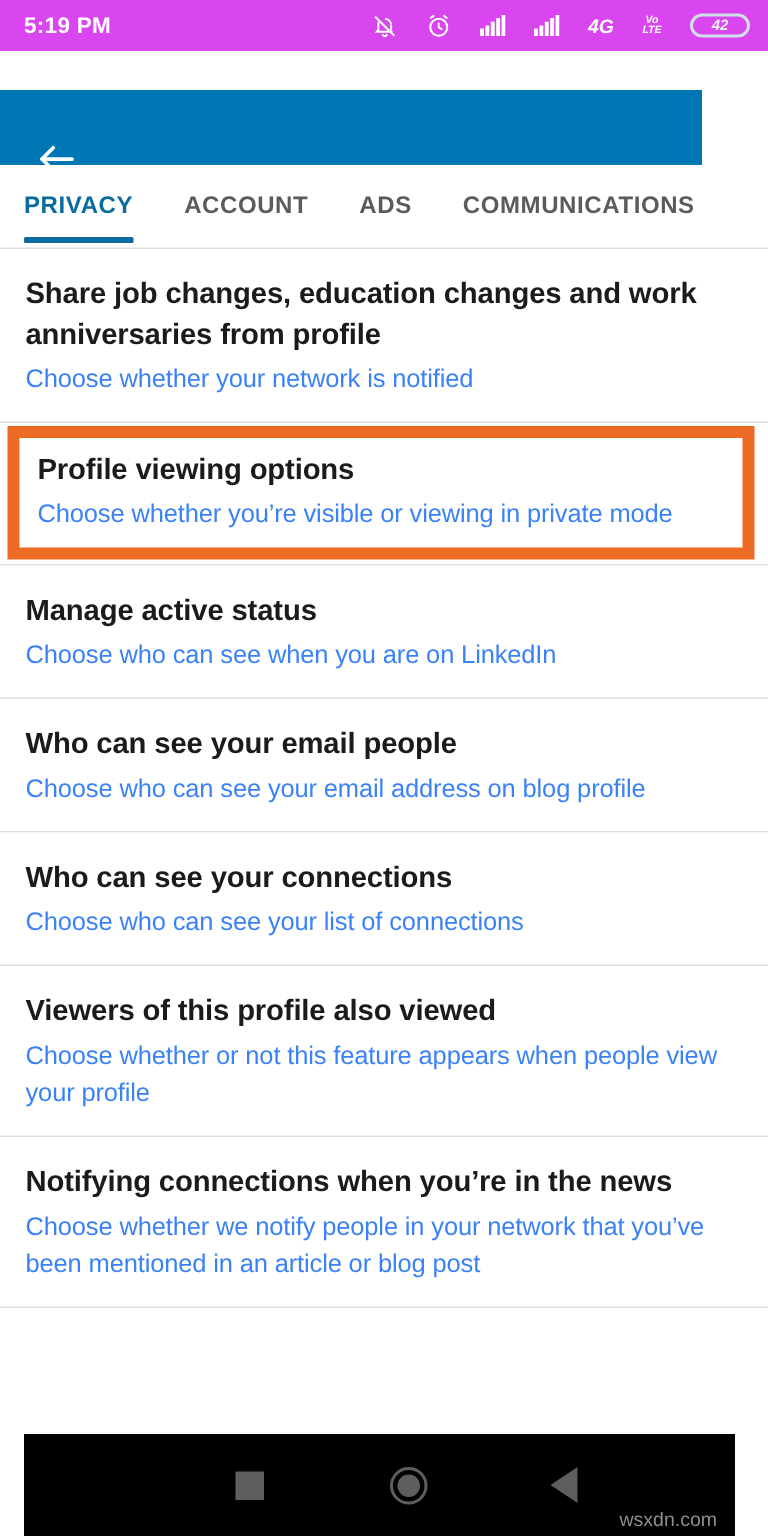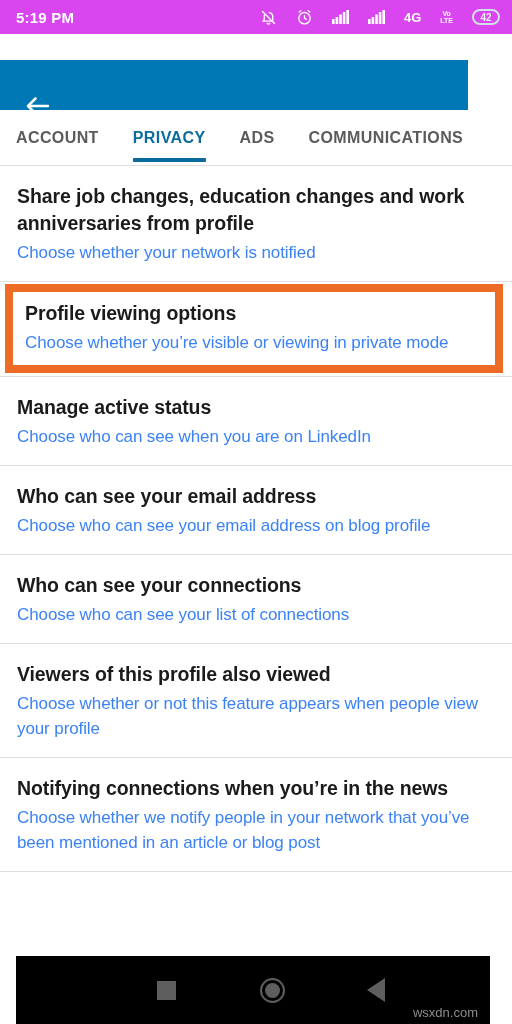--- a/index.html
+++ b/index.html
@@ -11,27 +11,27 @@
   }
   #screen { position:relative; width:512px; height:1024px; background:#fff; }
 
   
   .status-bar{
     position:absolute; top:0; left:0; width:512px; height:34px;
     background:#d946ef; display:flex; align-items:center;
     padding:0 12px 0 16px; color:#fff;
   }
   .status-clock{ font-size:15px; font-weight:bold; letter-spacing:.2px; }
-  .status-icons{ margin-left:auto; display:flex; align-items:center; gap:19px; }
+  .status-icons{ margin-left:auto; display:flex; align-items:center; gap:19px;font-style:italic; }
   .status-icons svg{ display:block; }
   .sig-label{ font-size:13px; font-weight:bold; }
   .volte{ display:flex; flex-direction:column; align-items:center; line-height:7px; }
   .volte span{ font-size:7px; font-weight:bold; }
   .battery{
-    width:28px; height:16px; border:2px solid #cfe0ea; border-radius:8px;
+    width:40px; height:16px; border:2px solid #cfe0ea; border-radius:8px;
     display:flex; align-items:center; justify-content:center;
     font-size:10px; font-weight:bold; color:#e8f1f6;
   }
 
   
   .app-bar{
     position:absolute; top:34px; left:0; width:468px; height:76px;
     background:#0077b5; display:flex; align-items:flex-end;margin-top:26px;
   }
   .back-btn{
@@ -174,22 +174,22 @@
         <svg width="30" height="30" viewBox="0 0 24 24" fill="none" stroke="#ffffff" stroke-width="2" stroke-linecap="round" stroke-linejoin="round">
           <line x1="20" y1="12" x2="4" y2="12"></line>
           <polyline points="10,6 4,12 10,18"></polyline>
         </svg>
       </span>
     </div>
     <div class="app-title">Settings</div>
   </div>
 
   <div class="tab-bar">
+    <div class="tab active">PRIVACY</div>
     <div class="tab">ACCOUNT</div>
-    <div class="tab active">PRIVACY</div>
     <div class="tab">ADS</div>
     <div class="tab">COMMUNICATIONS</div>
   </div>
   <div class="divider" style="position:absolute;top:165px;left:0;"></div>
 
   <div class="list">
 
     <div class="list-item">
       <div class="item-title">Share job changes, education changes and work anniversaries from profile</div>
       <div class="item-sub">Choose whether your network is notified</div>
@@ -204,21 +204,21 @@
     </div>
     <div class="divider"></div>
 
     <div class="list-item">
       <div class="item-title">Manage active status</div>
       <div class="item-sub">Choose who can see when you are on LinkedIn</div>
     </div>
     <div class="divider"></div>
 
     <div class="list-item">
-      <div class="item-title">Who can see your email address</div>
+      <div class="item-title">Who can see your email people</div>
       <div class="item-sub">Choose who can see your email address on blog profile</div>
     </div>
     <div class="divider"></div>
 
     <div class="list-item">
       <div class="item-title">Who can see your connections</div>
       <div class="item-sub">Choose who can see your list of connections</div>
     </div>
     <div class="divider"></div>
 

